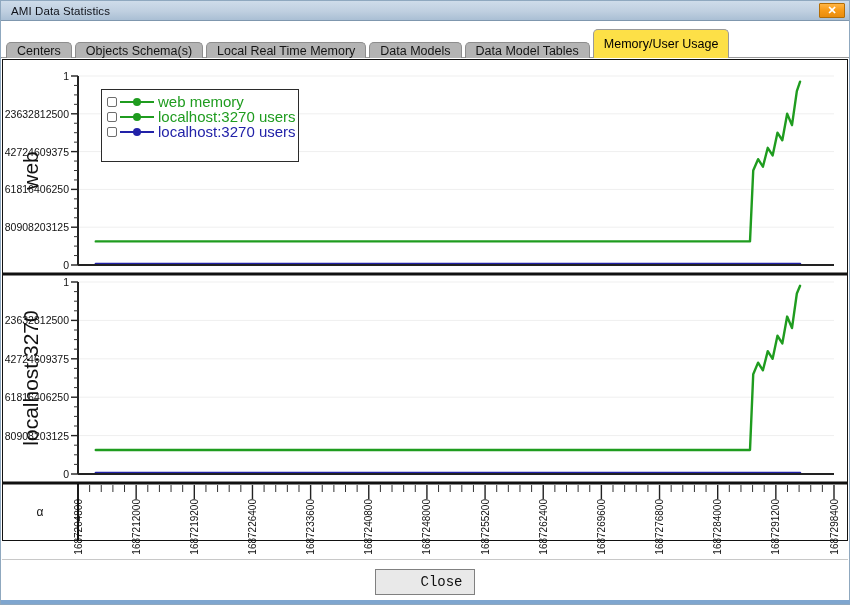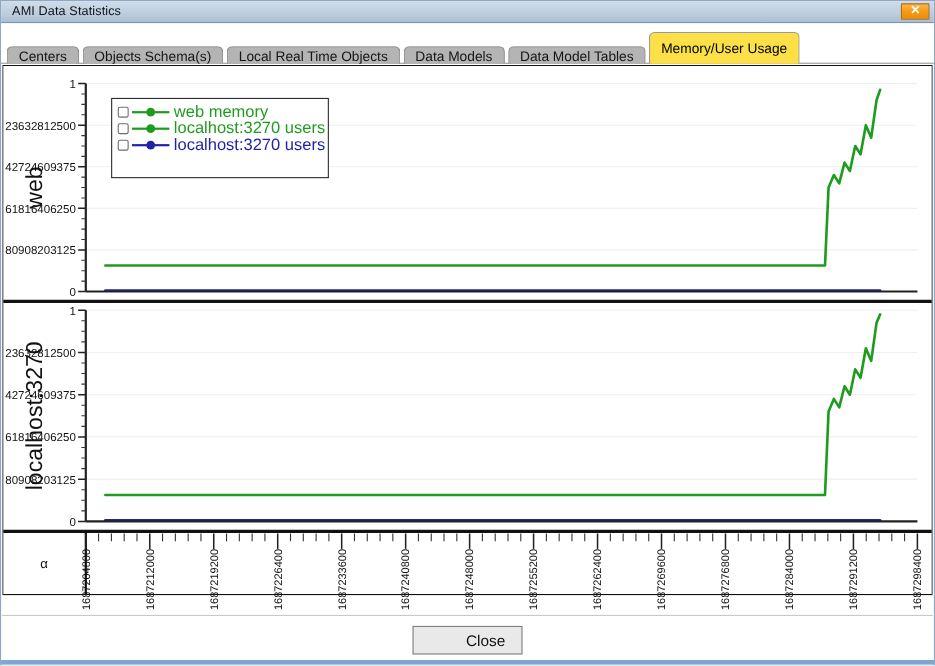--- a/index.html
+++ b/index.html
@@ -137,21 +137,21 @@
     background: #ffffff;
     display: flex; align-items: center; justify-content: center;
     border-top: 1px solid #c8c8c8;
   }
   .close-button {
     width: 100px; height: 26px;
     background: #e9e9e9;
     border: 1px solid #808080;
     font-size: 14px;
     color: #101010;
-    font-family: Liberation Sans, sans-serif;
+    font-family: Liberation Mono, monospace;
     display: flex; align-items: center; justify-content: center;
     cursor: pointer;
     padding-left: 33px;
   }
   .bottom-accent {
     position: absolute; left: 0; bottom: 0;
     width: 850px; height: 4px;
     background: #7fa6cf;
   }
 </style>
@@ -162,21 +162,21 @@
 
   <div class="titlebar">
     <div class="titlebar-text">AMI Data Statistics</div>
     <div class="titlebar-spacer"></div>
     <div class="close-box">✕</div>
   </div>
 
   <div class="tabstrip" id="tabstrip">
       <div class="tab">Centers</div>
       <div class="tab">Objects Schema(s)</div>
-      <div class="tab">Local Real Time Objects</div>
+      <div class="tab">Local Real Time Memory</div>
       <div class="tab">Data Models</div>
       <div class="tab">Data Model Tables</div>
       <div class="tab active">Memory/User Usage</div>
     </div>
 
   <div class="chartpanel">
     <svg class="chart-svg" id="chart-svg" width="846" height="500" viewBox="0 0 846 500">
         <rect x="0.5" y="0.5" width="845" height="481" fill="#ffffff" stroke="#111111" stroke-width="1"></rect>
         <g>
           <line x1="76" y1="206" x2="832" y2="206" stroke="#efefef" stroke-width="1"></line>

